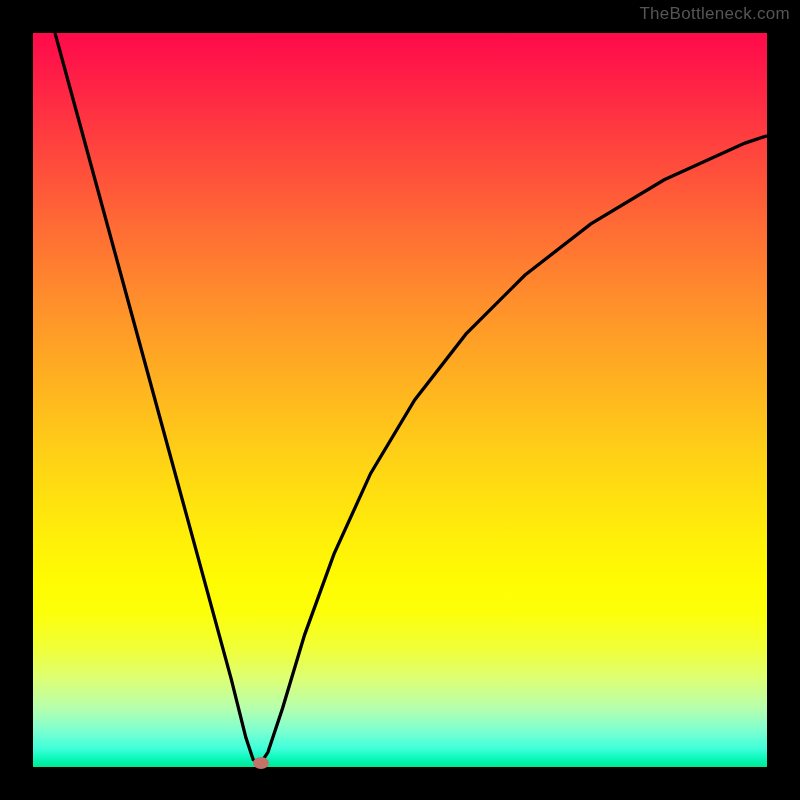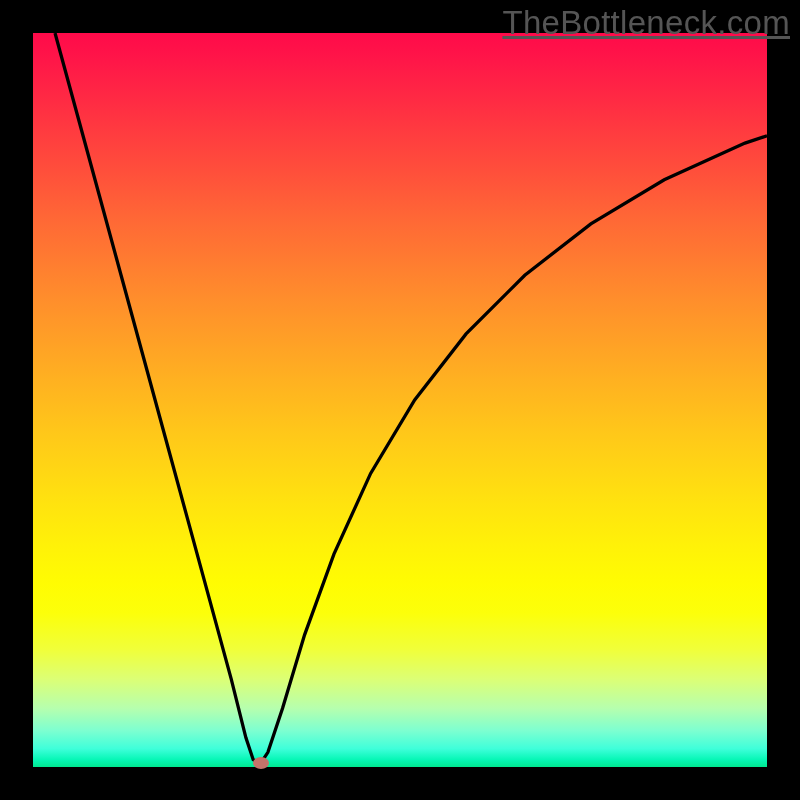--- a/index.html
+++ b/index.html
@@ -8,25 +8,24 @@
     height: 800px;
     background: #000;
     position: relative;
     font-family: Arial, Helvetica, sans-serif;
   }
   .watermark {
     position: absolute;
     top: 4px;
     right: 10px;
     color: #555;
-    font-size: 33px;
+    font-size: 17px;
     font-weight: 500;
     letter-spacing: 0.3px;
     z-index: 5;
-    text-decoration: underline;
   }
   .plot-area {
     position: absolute;
     left: 33px;
     top: 33px;
     width: 734px;
     height: 734px;
     background: linear-gradient(to bottom,
       #ff0a4a 0%,
       #ff1748 4%,

